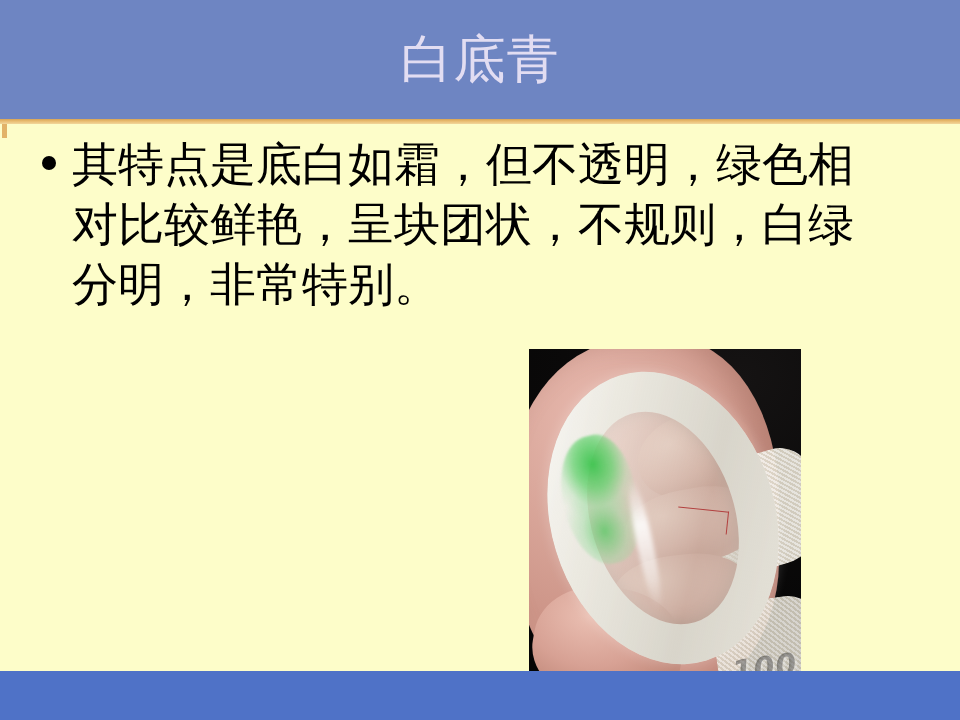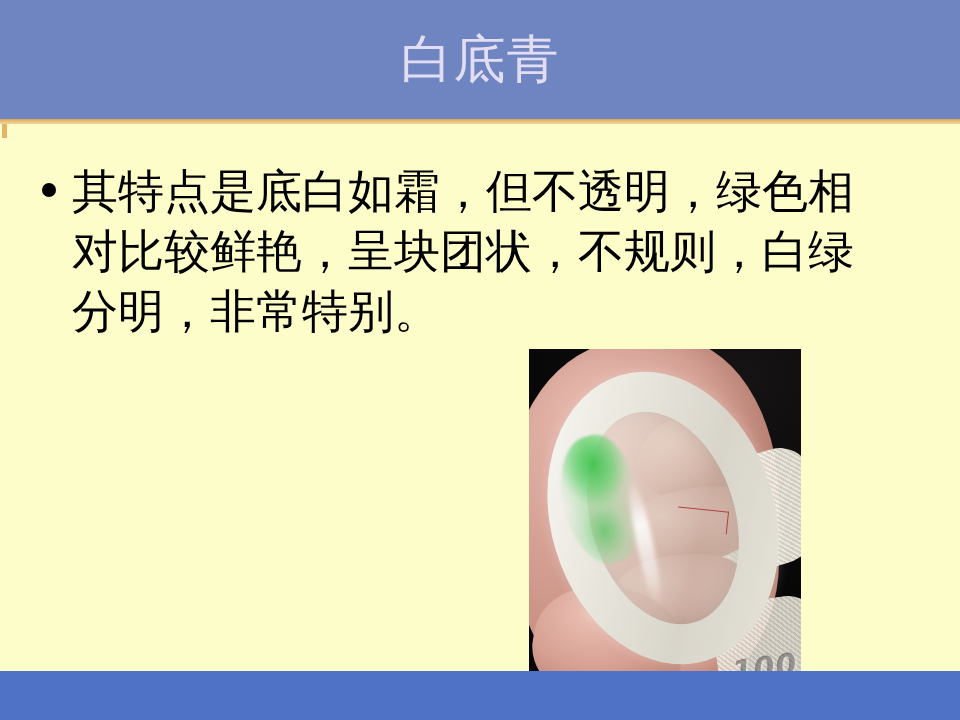--- a/index.html
+++ b/index.html
@@ -57,21 +57,21 @@
     letter-spacing: 1px;
     color: #e2ddf2;
     font-weight: 400;
     white-space: nowrap;
   }
 
   
   #body-block {
     position: absolute;
     left: 34px;
-    top: 161px;
+    top: 134px;
     width: 880px;
   }
   #bullet-row {
     position: relative;
     padding-left: 38px;
   }
   #bullet-dot {
     position: absolute;
     left: 8px;
     top: 22px;

